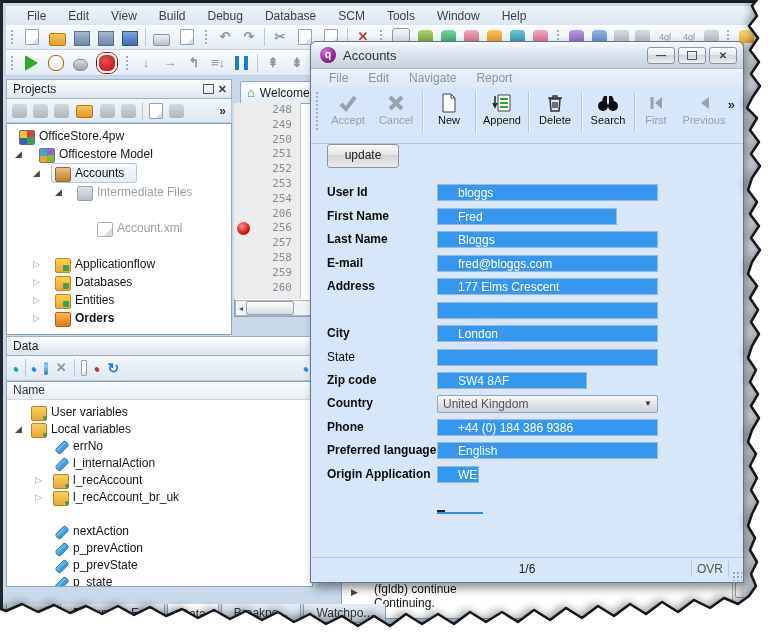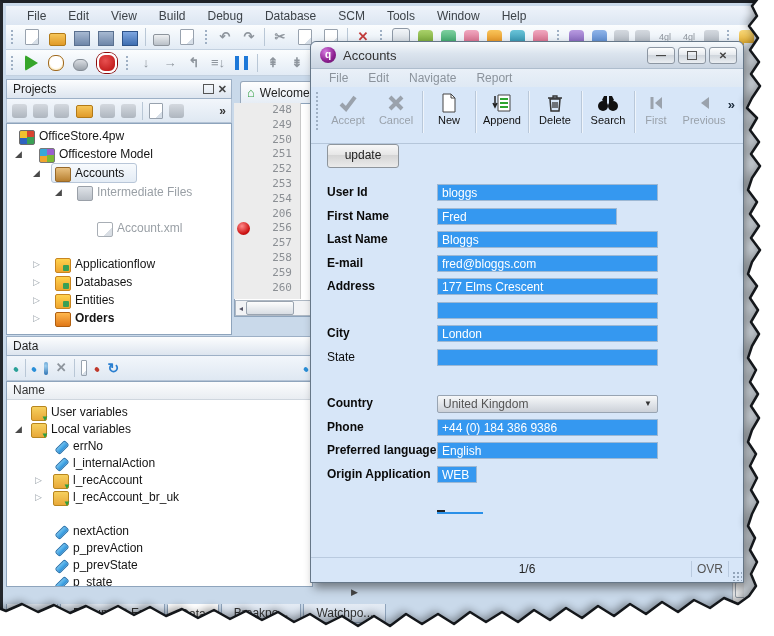--- a/index.html
+++ b/index.html
@@ -144,21 +144,21 @@
   .tbtn.dis .lbl{color:#9aa2ab}
   .tsep{width:1px;height:42px;background:#b9c8da;box-shadow:1px 0 0 #eef4fb;margin:0 2px}
   .dlg-chev{position:absolute;right:8px;top:10px;color:#1a2a3a;font-weight:bold;font-size:13px}
   .updbtn{position:absolute;left:16px;top:102px;width:70px;height:22px;border:1px solid #8e959c;border-radius:3px;
           background:linear-gradient(#f8f8f8,#e6e6e6 45%,#d4d4d4 45%,#ebebeb);
           text-align:center;line-height:20px;color:#222}
   .frow{position:absolute;left:0;width:100%;height:19px}
   .flabel{position:absolute;left:16px;top:1px;color:#0a0a0a}
   .fb{font-weight:bold}
   .ffield{position:absolute;left:126px;top:0;height:17px;line-height:17px;box-sizing:border-box;
-          background:#3598f0;border:1px solid #9db8d4;color:#fff;padding:0 4px;overflow:hidden;white-space:nowrap}
+          background:#3598f0;border:1px solid #9db8d4;color:#fff;padding:0 20px;overflow:hidden;white-space:nowrap}
   .combo{position:absolute;left:126px;top:0;width:221px;height:18px;box-sizing:border-box;
          border:1px solid #98a4b2;border-radius:2px;background:linear-gradient(#f7f8f9,#dfe3e8 55%,#ccd1d8);
          color:#555;padding:1px 18px 0 5px;overflow:hidden;white-space:nowrap}
   .combo::after{content:"▼";position:absolute;right:5px;top:3px;font-size:8px;color:#333}
   .focusline{position:absolute;left:126px;height:2px;background:#2a90e8;width:46px}
   .focusline::before{content:"";position:absolute;left:0;top:-2px;width:8px;height:2px;background:#222}
   .dlg-status{position:absolute;left:0;right:0;bottom:0;height:24px;border-top:1px solid #b9cadf}
   .drec{position:absolute;left:0;right:0;top:4px;text-align:center;color:#222}
   .dmode{position:absolute;right:14px;top:3px;color:#555;border-left:1px solid #b9cadf;border-right:1px solid #b9cadf;padding:1px 5px}
   .dgrip{position:absolute;right:1px;bottom:1px;width:10px;height:10px;
@@ -396,20 +396,24 @@
           <span class="tlabel" style="left:66px">p_prevState</span>
         </div>
         <div class="drow" style="top:192px">
           <span class="tico i-var" style="left:48px"></span>
           <span class="tlabel" style="left:66px">p_state</span>
         </div>
       </div>
 
     </div>
 
+    <div class="output">
+      <div>(fgldb) continue</div>
+      <div>Continuing.</div>
+    </div>
     <span class="outarr">▶</span>
     <div class="vscroll">
       <div class="vthumb"></div>
       <div class="vdn">▼</div>
     </div>
     <div class="rstrip"></div>
 
     <div class="btabs">
       <span class="btab">Ou...</span>
       <span class="btab">Document Er...</span>
@@ -543,20 +547,24 @@
         <span class="ffield" style="width:221px"></span>
       </div>
       <div class="frow" style="top:283px">
         <span class="flabel fb">City</span>
         <span class="ffield" style="width:221px">London</span>
       </div>
       <div class="frow" style="top:307px">
         <span class="flabel">State</span>
         <span class="ffield" style="width:221px"></span>
       </div>
+      <div class="frow" style="top:330px">
+        <span class="flabel fb">Zip code</span>
+        <span class="ffield" style="width:150px">SW4 8AF</span>
+      </div>
       <div class="frow" style="top:353px">
         <span class="flabel fb">Country</span>
         <span class="combo"><span>United Kingdom</span></span>
       </div>
       <div class="frow" style="top:377px">
         <span class="flabel fb">Phone</span>
         <span class="ffield" style="width:221px">+44 (0) 184 386 9386</span>
       </div>
       <div class="frow" style="top:400px">
         <span class="flabel fb">Preferred language</span>

